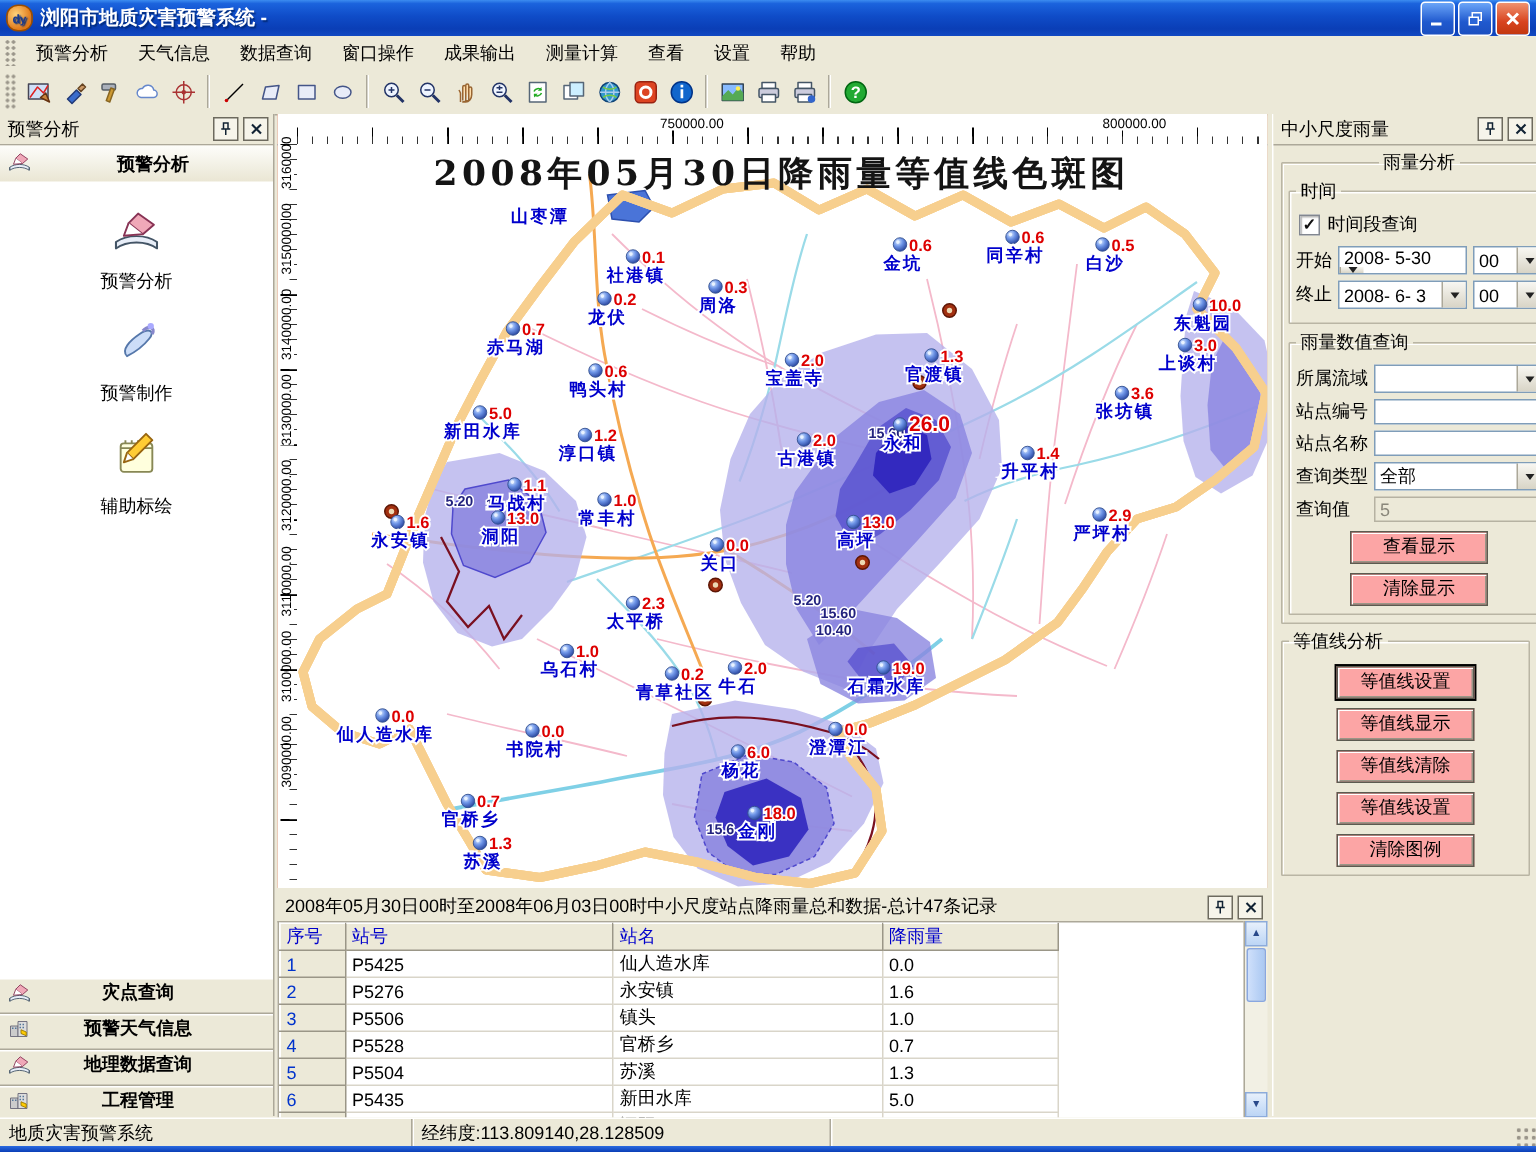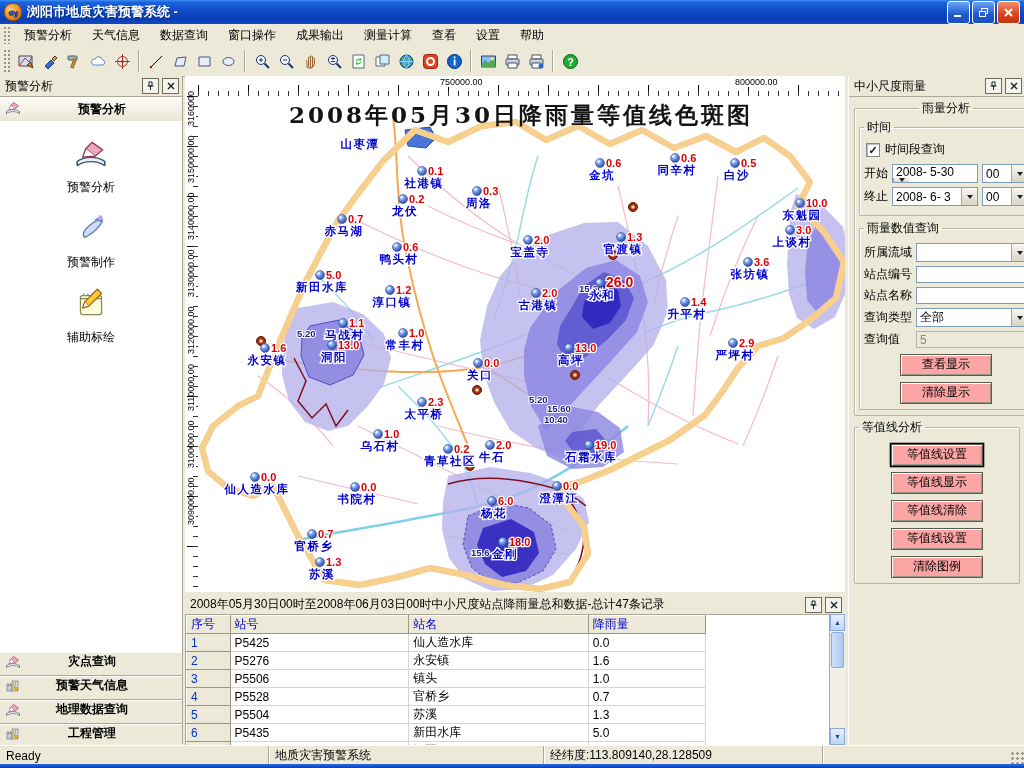--- a/index.html
+++ b/index.html
@@ -981,23 +981,20 @@
           <div class="xpbtn default">等值线设置</div>
           <div class="xpbtn">等值线显示</div>
           <div class="xpbtn">等值线清除</div>
           <div class="xpbtn">等值线设置</div>
           <div class="xpbtn">清除图例</div>
         </div>
     </fieldset>
   </div>
 
   <div class="statusbar">
-    <div class="sb-sec" style="width:262px;">
-      <span>Ready</span>
-      </div>
     <div class="sb-sec" style="width:268px;">
       <span>地质灾害预警系统</span>
       </div>
     <div class="sb-sec" style="width:272px;">
       <span>经纬度:113.809140,28.128509</span>
       </div>
     <div class="sb-grip"></div>
   </div>
   <div class="win-bottom"></div>
 </div>

